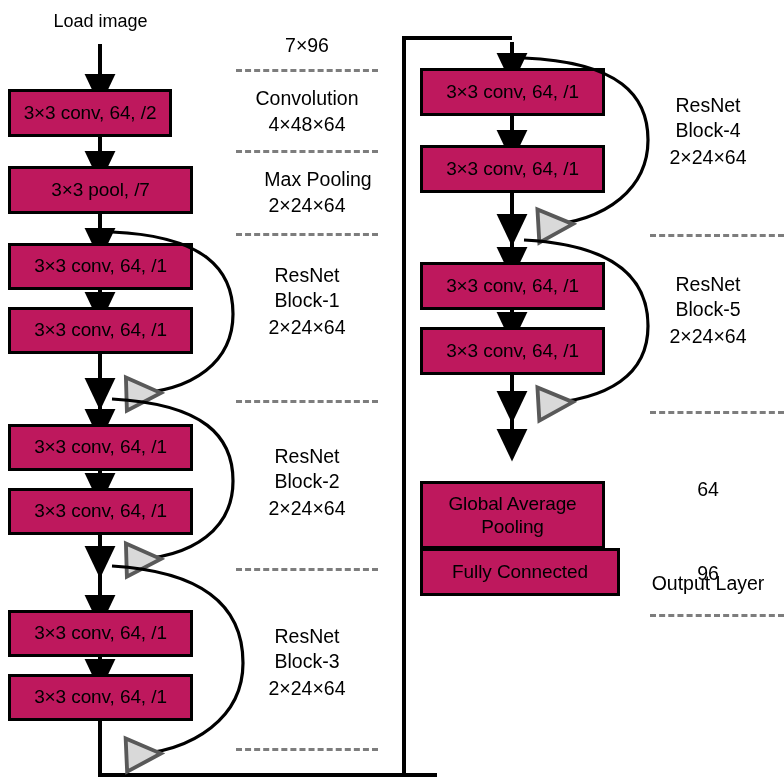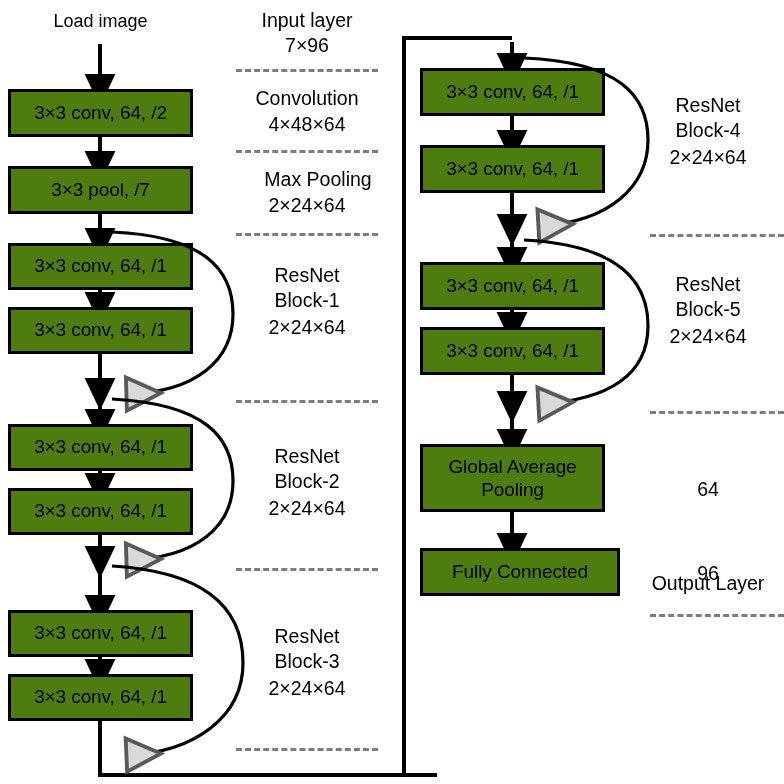--- a/index.html
+++ b/index.html
@@ -4,32 +4,32 @@
 <style>
   html,body{margin:0;padding:0;background:#ffffff;}
   body{width:784px;height:784px;font-family:"Liberation Sans",sans-serif;color:#000;}
   #stage{position:relative;width:784px;height:784px;overflow:hidden;background:#fff;}
 
   
   .box{
     position:absolute;
     box-sizing:border-box;
     border:3px solid #000;
-    background:#4d7c0f;
+    background:#be185d;
     display:flex;
     align-items:center;
     justify-content:center;
     text-align:center;
     font-size:19px;
     line-height:1.18;
     letter-spacing:-0.1px;
     color:#000;
     z-index:4;
   }
-  .box.two-line{line-height:1.22;}
+  .box.two-line{line-height:1.22;margin-top:37px;}
 
   
   .ann{
     position:absolute;
     text-align:center;
     font-size:19.5px;
     line-height:1.30;
     color:#000;
     white-space:pre-line;
     z-index:3;
@@ -98,21 +98,21 @@
       <line x1="512" y1="409" x2="512" y2="443"></line>
       <line x1="512" y1="512" x2="512" y2="547"></line>
     </g>
 
     <g stroke="#000" stroke-width="4" fill="none" stroke-linejoin="miter">
       <path d="M100,721 L100,775 L437,775"></path>
       <path d="M404,775 L404,38 L512,38"></path>
     </g>
   </svg>
 
-  <div class="box" style="left:8px;  top:89px;  width:185px; height:48px;">3×3 conv, 64, /2</div>
+  <div class="box" style="left:8px;  top:89px;  width:164px; height:48px;">3×3 conv, 64, /2</div>
 
   <div class="box" style="left:8px;  top:166px; width:185px; height:48px;">3×3 pool, /7</div>
 
   <div class="box" style="left:8px;  top:243px; width:185px; height:47px;">3×3 conv, 64, /1</div>
 
   <div class="box" style="left:8px;  top:307px; width:185px; height:47px;">3×3 conv, 64, /1</div>
 
   <div class="box" style="left:8px;  top:424px; width:185px; height:47px;">3×3 conv, 64, /1</div>
 
   <div class="box" style="left:8px;  top:488px; width:185px; height:47px;">3×3 conv, 64, /1</div>
@@ -140,21 +140,20 @@
   <div class="dash" style="left:236px; top:150px; width:142px;"></div>
   <div class="dash" style="left:236px; top:233px; width:142px;"></div>
   <div class="dash" style="left:236px; top:400px; width:142px;"></div>
   <div class="dash" style="left:236px; top:568px; width:142px;"></div>
   <div class="dash" style="left:236px; top:748px; width:142px;"></div>
 
   <div class="dash" style="left:650px; top:234px; width:134px;"></div>
   <div class="dash" style="left:650px; top:411px; width:134px;"></div>
   <div class="dash" style="left:650px; top:614px; width:134px;"></div>
 
-  <div class="ann" style="left:218px; top:8px;   width:178px;">Input layer</div>
   <div class="ann" style="left:218px; top:33px;  width:178px;">7×96</div>
 
   <div class="ann" style="left:218px; top:86px;  width:178px;">Convolution</div>
   <div class="ann" style="left:218px; top:112px; width:178px;">4×48×64</div>
 
   <div class="ann" style="left:229px; top:167px; width:178px;">Max Pooling</div>
   <div class="ann" style="left:218px; top:193px; width:178px;">2×24×64</div>
 
   <div class="ann" style="left:218px; top:263px; width:178px;">ResNet
 Block-1</div>

